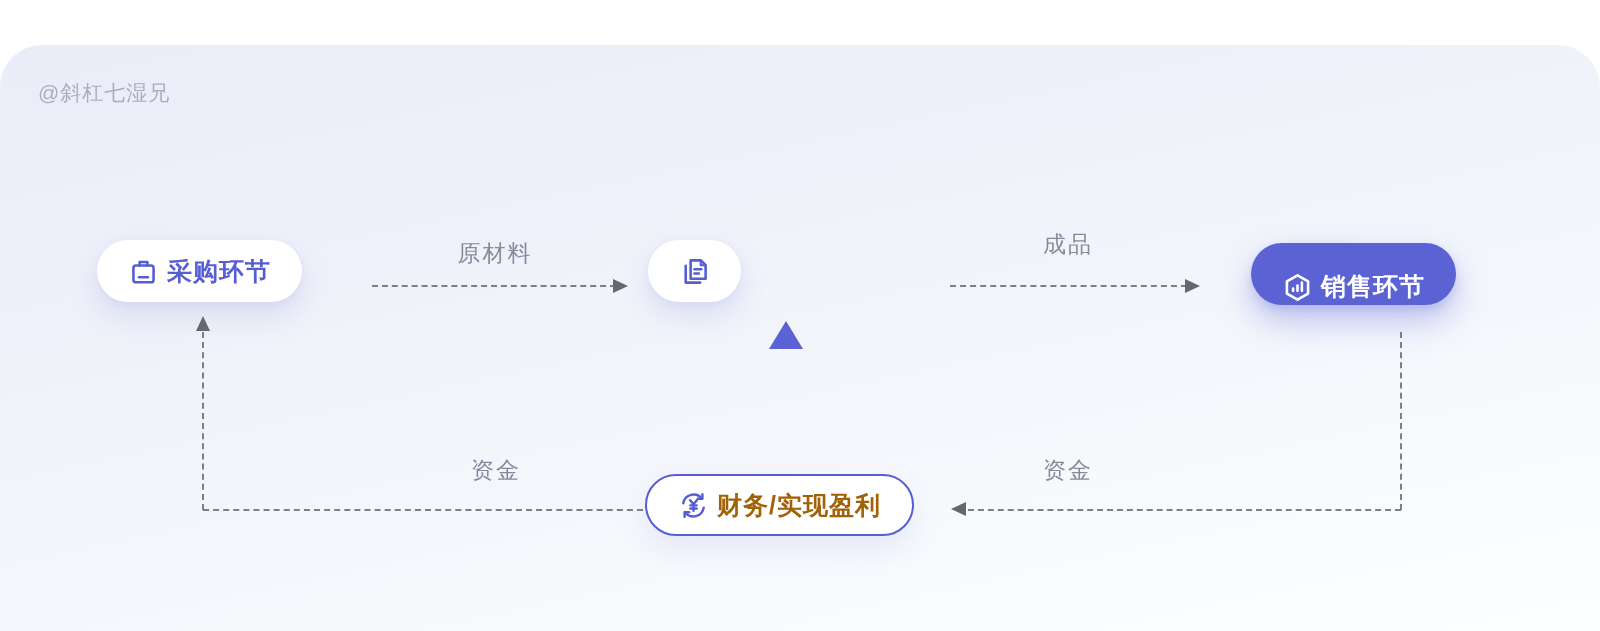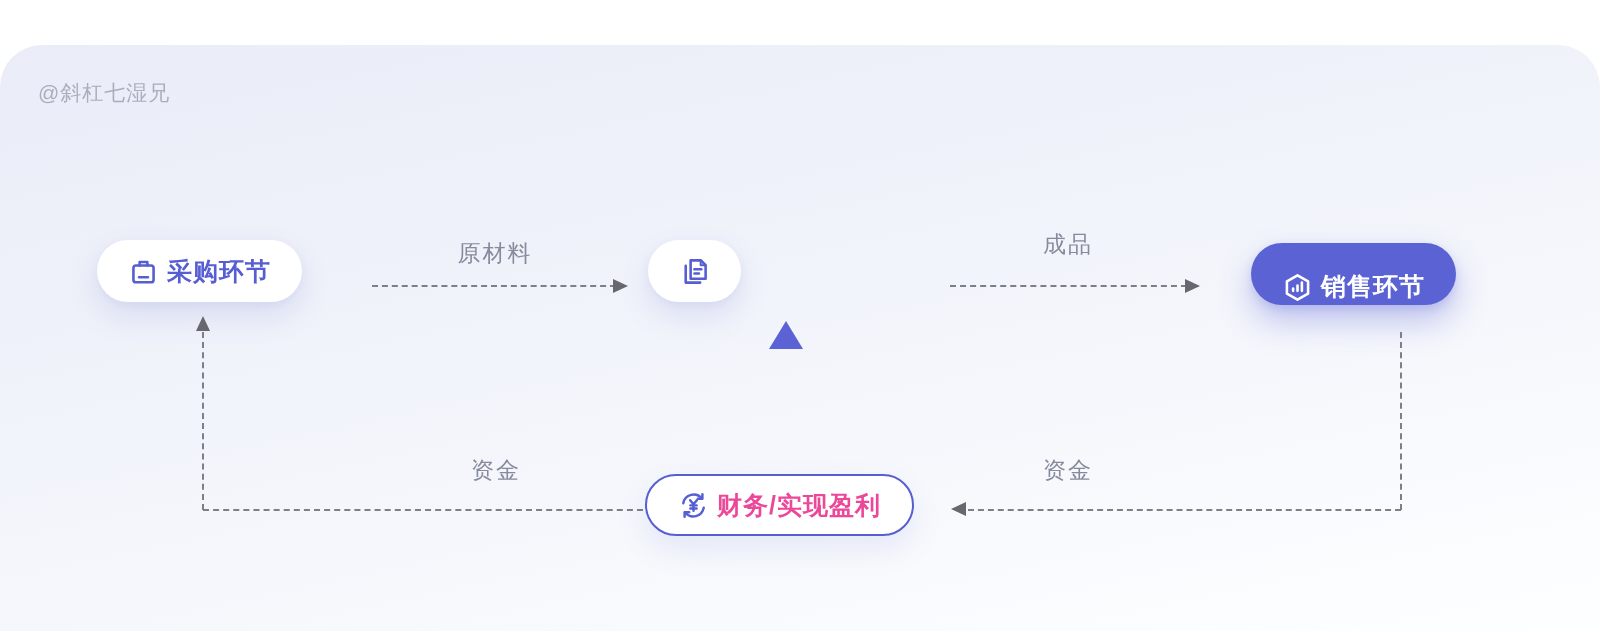--- a/index.html
+++ b/index.html
@@ -18,21 +18,21 @@
   .pill .nicon{display:flex;align-items:center;justify-content:center;width:31px;height:31px;}
   .pill-white{
     background:#ffffff;color:#565ed2;
     box-shadow:0 14px 30px rgba(104,113,206,.16),0 3px 8px rgba(104,113,206,.07);
   }
   .pill-filled{
     background:#5a62d4;color:#ffffff;
     box-shadow:0 16px 32px rgba(90,98,212,.35),0 4px 10px rgba(90,98,212,.18);
   }
   .pill-outline{
-    background:#ffffff;color:#ec4899;border:2px solid #565ed2;
+    background:#ffffff;color:#a16207;border:2px solid #565ed2;
     box-shadow:0 14px 30px rgba(104,113,206,.12);
   }
   .pill-procurement{left:97px;top:195px;}
   .pill-production{left:648px;top:195px;}
   .pill-sales{left:1251px;top:198px;align-items:flex-end;}
   .pill-finance{left:645px;top:429px;}
   .up-triangle{
     position:absolute;left:769px;top:276px;width:0;height:0;
     border-left:17px solid transparent;border-right:17px solid transparent;
     border-bottom:28px solid #5a62d4;

